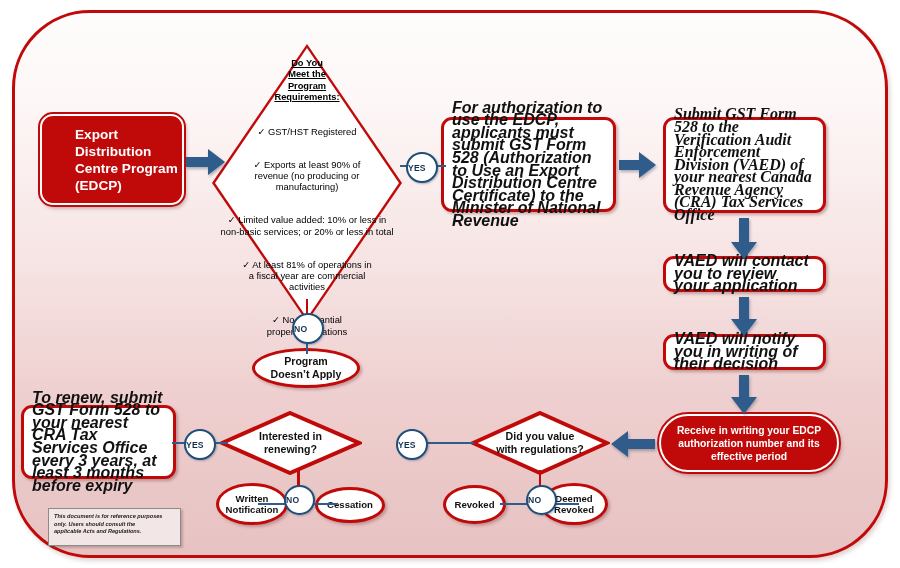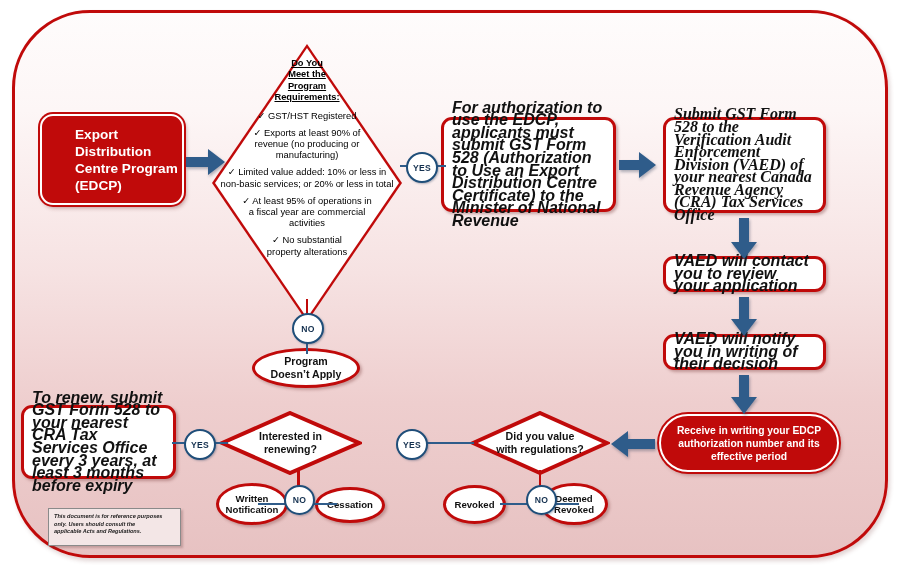--- a/index.html
+++ b/index.html
@@ -95,21 +95,21 @@
   #req-diamond .dcontent {
     position: absolute; left: 0; top: 14px; width: 190px;
     text-align: center;
   }
   .req-title {
     font-weight: bold; font-size: 9.3px; line-height: 11.4px;
     text-decoration: underline; color: #000;
   }
   .req-item {
     font-size: 9.4px; line-height: 11.2px; color: #000;
-    margin-top: 6px;
+    margin-top: 22px;
   }
 
   
   .oval {
     border: 3px solid #C00A0A;
     border-radius: 50%;
     background: #fff;
     box-shadow: 2px 2px 3px rgba(110,40,40,.32);
     display: flex; align-items: center; justify-content: center;
   }
@@ -118,21 +118,21 @@
     text-align: center; color: #111;
   }
   .oval.small .txt { font-size: 9.6px; line-height: 11.4px; }
 
   
   .badge {
     position: absolute;
     border: 2.4px solid #1F4E79;
     border-radius: 50%;
     background: #ffffff;
-    display: flex; align-items: center; justify-content: center;
+    display: flex; align-items: center; justify-content: flex-start;
     box-shadow: 1px 1px 2px rgba(50,70,100,.35);
     z-index: 7;
   }
   .badge .txt {
     font-weight: bold; font-size: 8.6px; color: #14304f;
     letter-spacing: .2px;
   }
 
   
   .conn { position: absolute; background: #2F5C8A; z-index: 2; }
@@ -183,21 +183,21 @@
     <div class="dcontent">
       <div class="req-title">
         <span>Do You</span><br>
         <span>Meet the</span><br>
         <span>Program</span><br>
         <span>Requirements:</span>
       </div>
       <div class="req-item" style="padding:0 38px;">✓ GST/HST Registered</div>
       <div class="req-item" style="padding:0 26px;">✓ Exports at least 90% of revenue (no producing or manufacturing)</div>
       <div class="req-item" style="padding:0 8px;">✓ Limited value added: 10% or less in non-basic services; or 20% or less in total</div>
-      <div class="req-item" style="padding:0 30px;">✓ At least 95% of operations in a fiscal year are commercial activities</div>
+      <div class="req-item" style="padding:0 30px;">✓ At least 81% of operations in a fiscal year are commercial activities</div>
       <div class="req-item" style="padding:0 52px;">✓ No substantial property alterations</div>
     </div>
   </div>
 
   <div class="conn h" style="left:400px; top:165px; width:12px;"></div>
   <div class="badge" style="left:406px; top:152px; width:28px; height:27px;">
     <div class="txt">YES</div>
   </div>
   <div class="conn h" style="left:432px; top:165px; width:14px;"></div>
 

